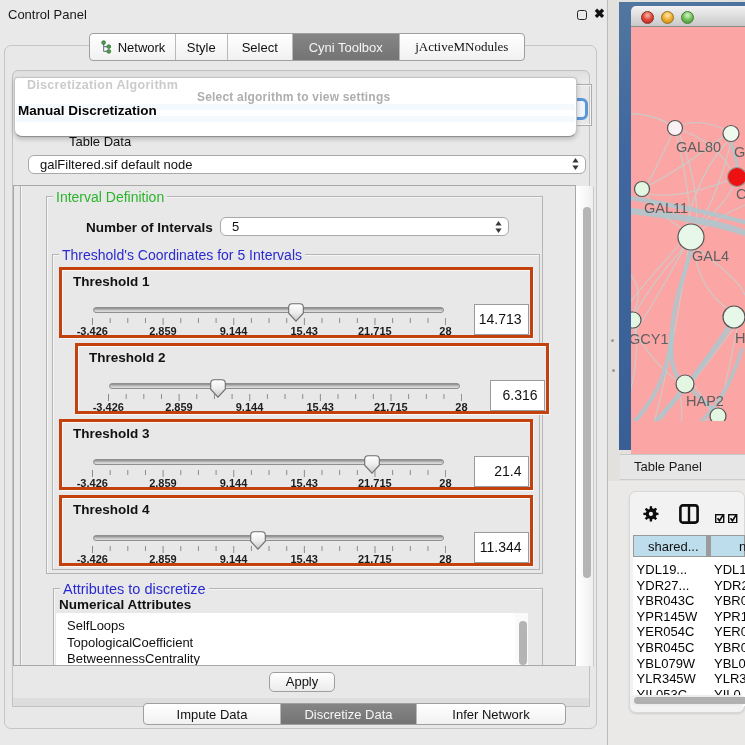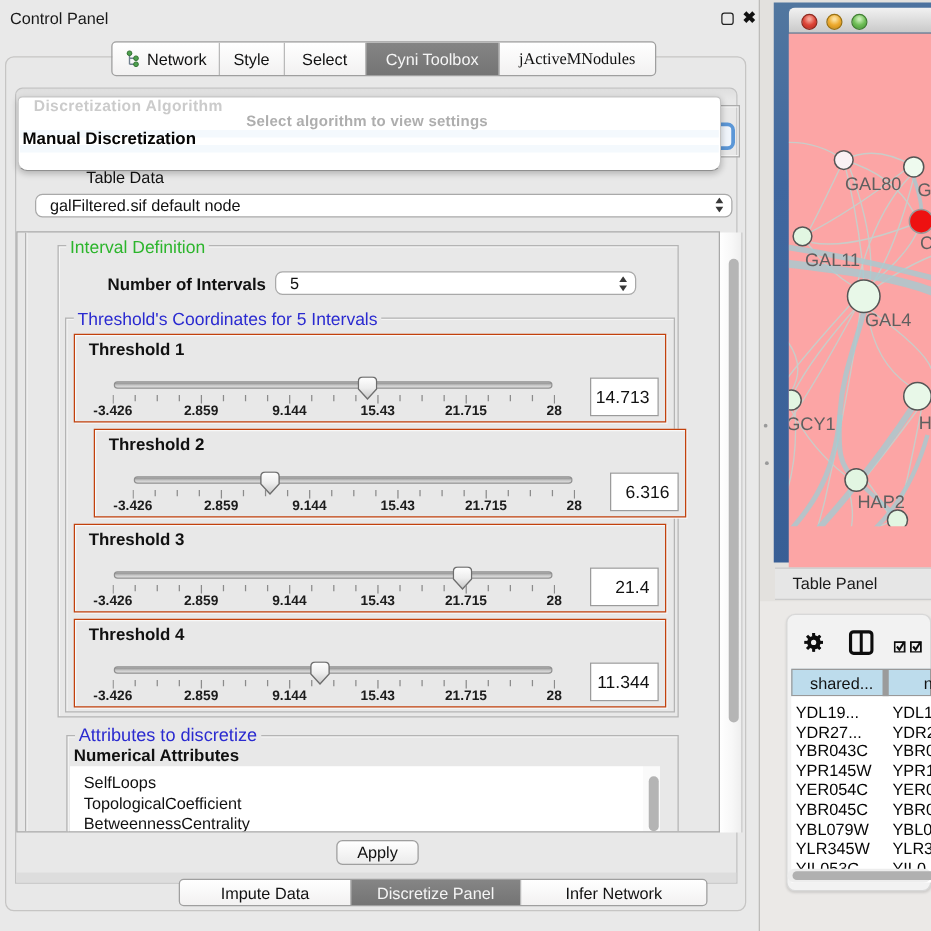--- a/index.html
+++ b/index.html
@@ -53,21 +53,21 @@
   background:linear-gradient(90deg,#ffffff,#f7f7f7 60%,#eeeeee); border-right:1px solid #c9c9c9;}
 #vsbThumb { left:582.5px; top:207px; width:8.5px; height:371px; background:#b5b5b5; border-radius:5px; }
 
 
 .tgroup { position:absolute; border:1px solid #b4b4b4; box-shadow:1px 1px 0 #f6f6f6 inset; }
 .tgroup > span { position:absolute; top:-8px; left:6px; background:#e8e8e8; padding:0 3px;
   font-size:14px; white-space:nowrap; }
 
 
 .thp { position:absolute; left:45px; width:474px; height:71px;
-  border:1px solid #c2410c; box-shadow:inset 1px 1px 0 #f8f8f8, 1px 1px 0 #f8f8f8; background:#e8e8e8; }
+  border:3px solid #c2410c; box-shadow:inset 1px 1px 0 #f8f8f8, 1px 1px 0 #f8f8f8; background:#e8e8e8; }
 .thp .lbl { position:absolute; left:11px; top:4px; font-size:13.5px; font-weight:bold; color:#111; }
 .track { position:absolute; left:31px; top:36.5px; width:350.5px; height:6px;
   background:linear-gradient(#898989,#c6c6c6 55%,#e0e0e0); border:1px solid #8f8f8f; border-radius:3px; }
 .thumb { position:absolute; top:33px; width:16px; height:19px; }
 .ticks { position:absolute; left:29.8px; top:48px; width:356px; height:8px; }
 .ticks svg, .thumb svg { display:block; }
 .tlabels { position:absolute; top:55px; left:0; width:100%; height:14px; }
 .tlabels span { position:absolute; transform:translateX(-50%); font-size:11px; font-weight:bold; color:#1c1c1c; }
 .valbox { position:absolute; left:411.5px; top:33.5px; width:55px; height:31px; background:#fff;
   border:1px solid #9b9b9b; font-size:14px; color:#111; text-align:right;
@@ -376,21 +376,21 @@
     </svg>
 </div>
 
 <div class="abs" id="vsb"></div>
 <div class="abs" id="vsbThumb"></div>
 
 <div class="abs" id="applyBtn">Apply</div>
 
 <div class="abs seg" id="botseg">
   <div class="t" style="width:137px; padding:0;">Impute Data</div>
-  <div class="t sel" style="width:136px; padding:0;">Discretize Panel</div>
+  <div class="t sel" style="width:136px; padding:0;">Discretize Data</div>
   <div class="t" style="width:148px; padding:0;">Infer Network</div>
 </div>
 
 <div class="abs" id="popup">
   <div style="position:absolute; left:1px; right:1px; top:26px; height:5.5px; background:#f4f9fd;"></div>
   <div style="position:absolute; left:1px; right:1px; top:38px; height:5.5px; background:#f4f9fd;"></div>
   <span class="ghost">Discretization Algorithm</span>
   <span class="sel">Select algorithm to view settings</span>
   <span class="i1">Manual Discretization</span>
 </div>

